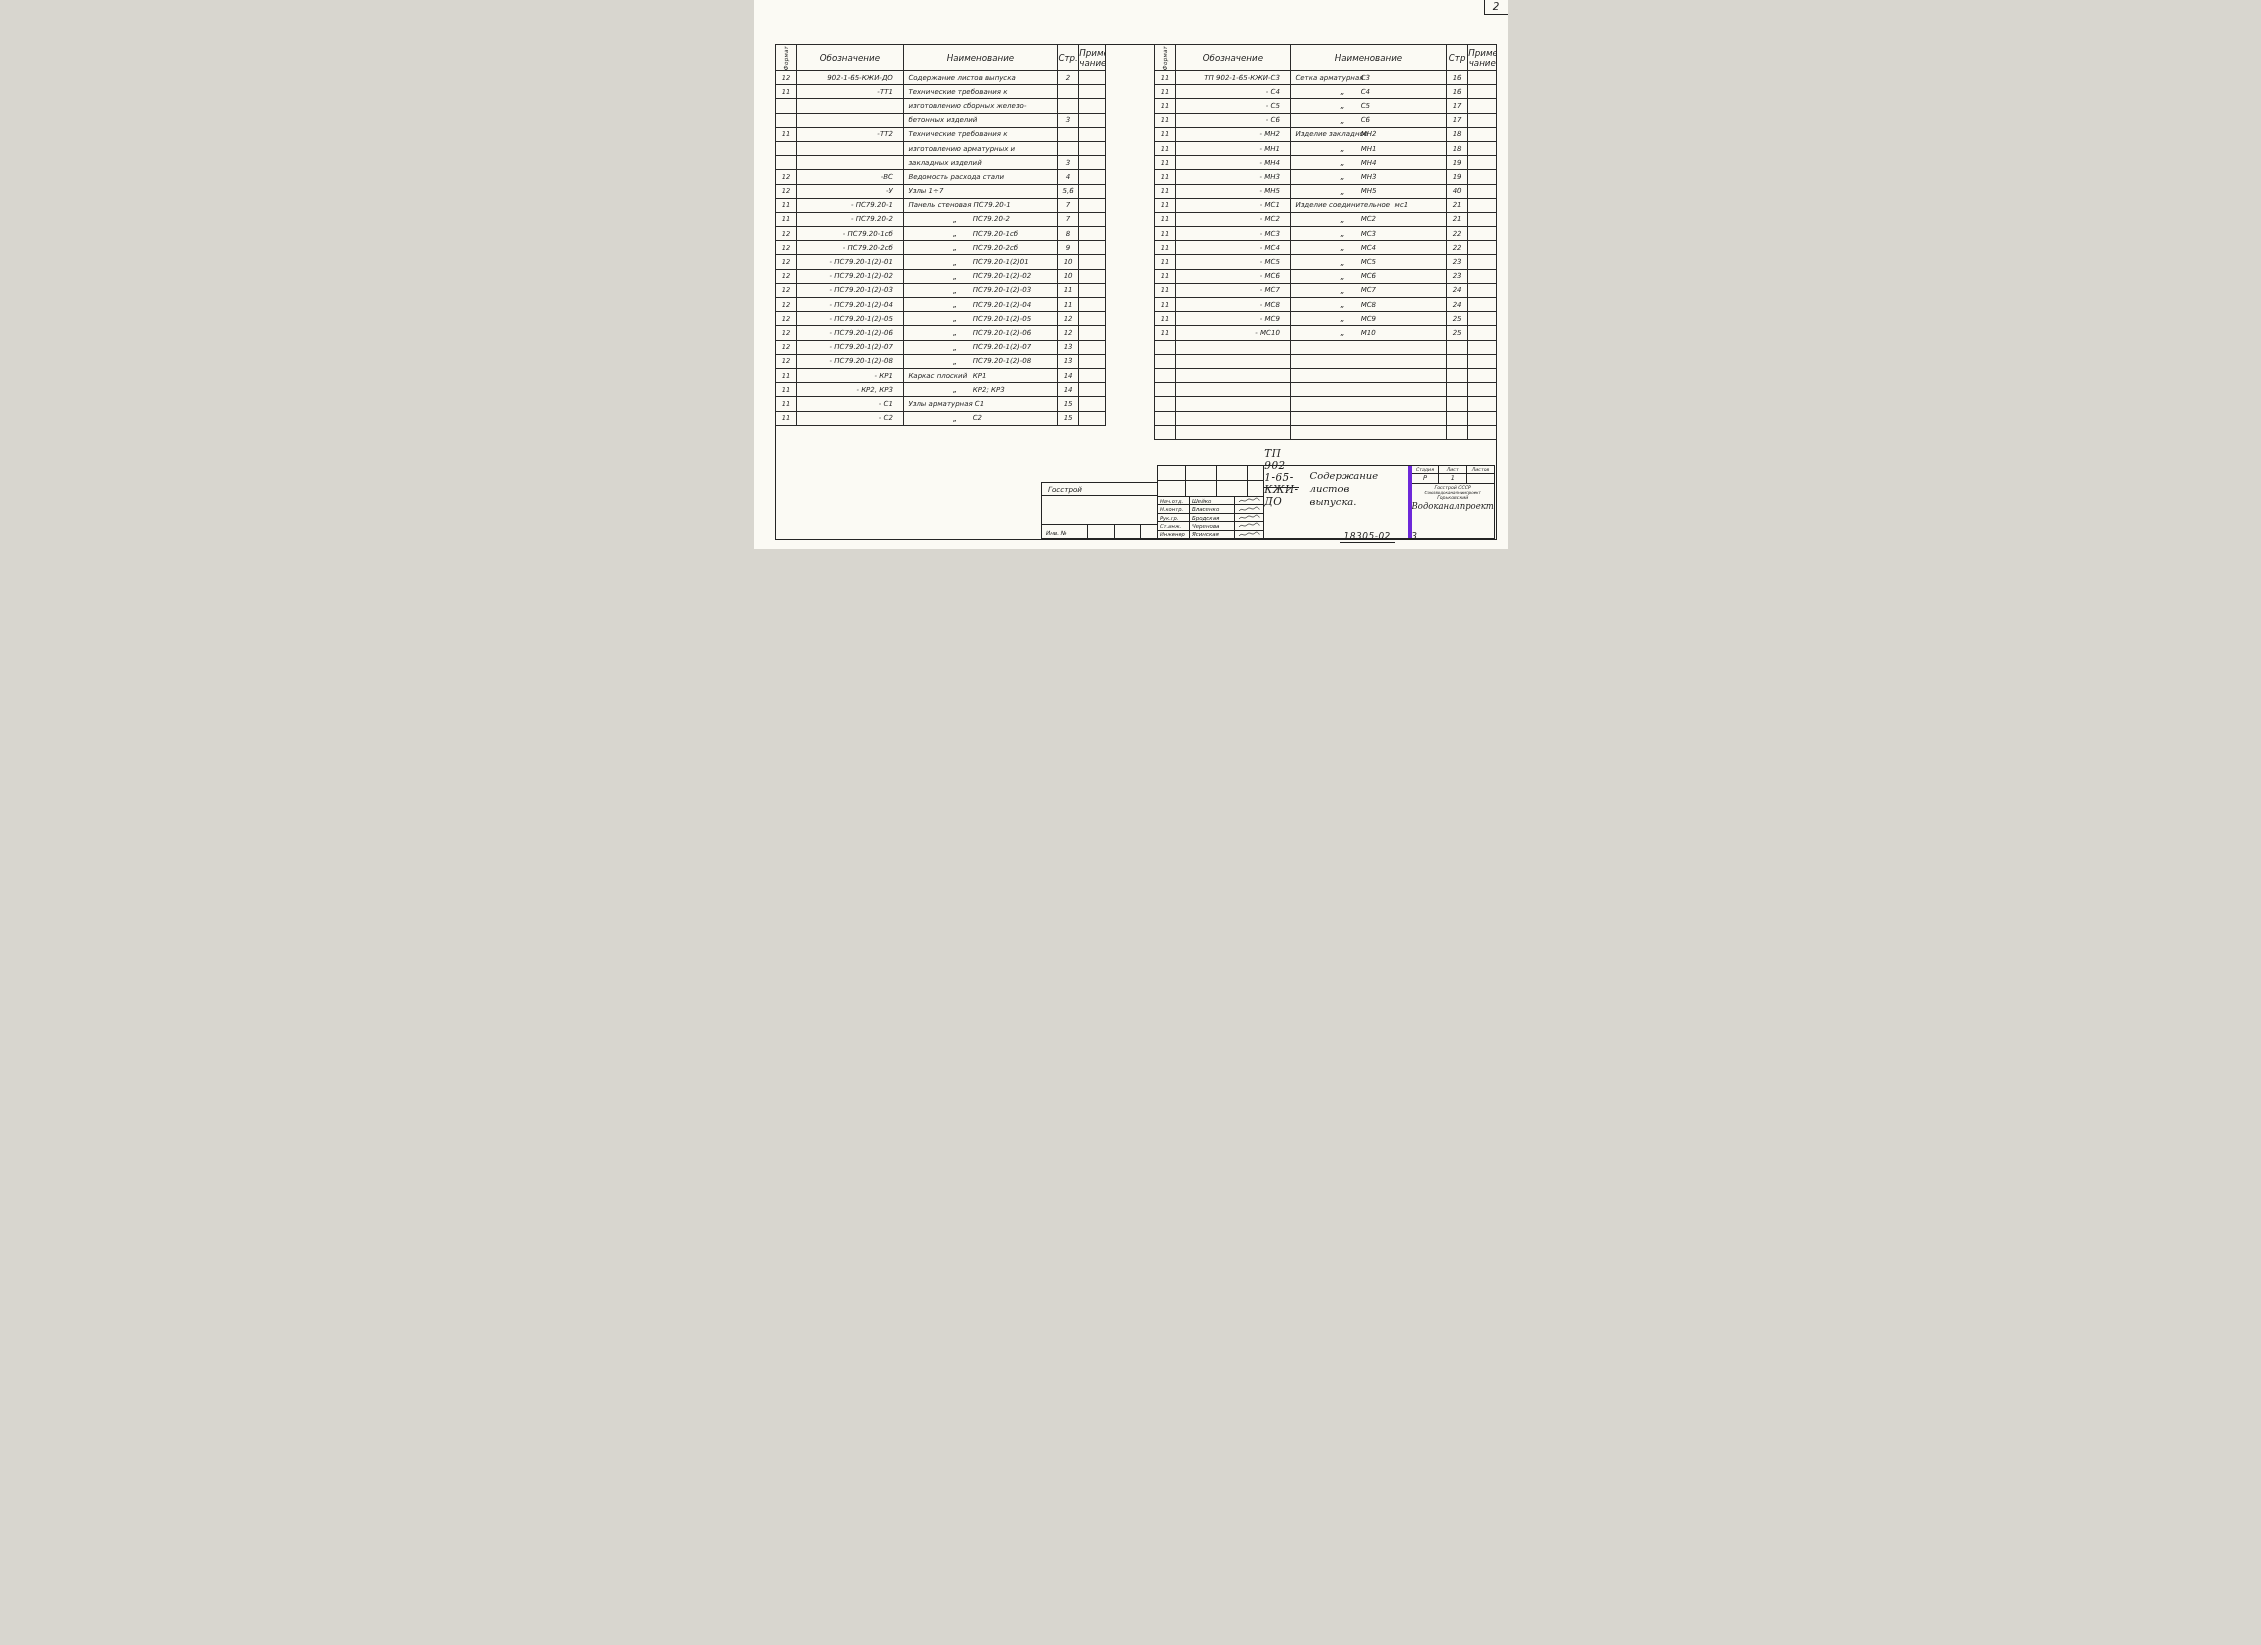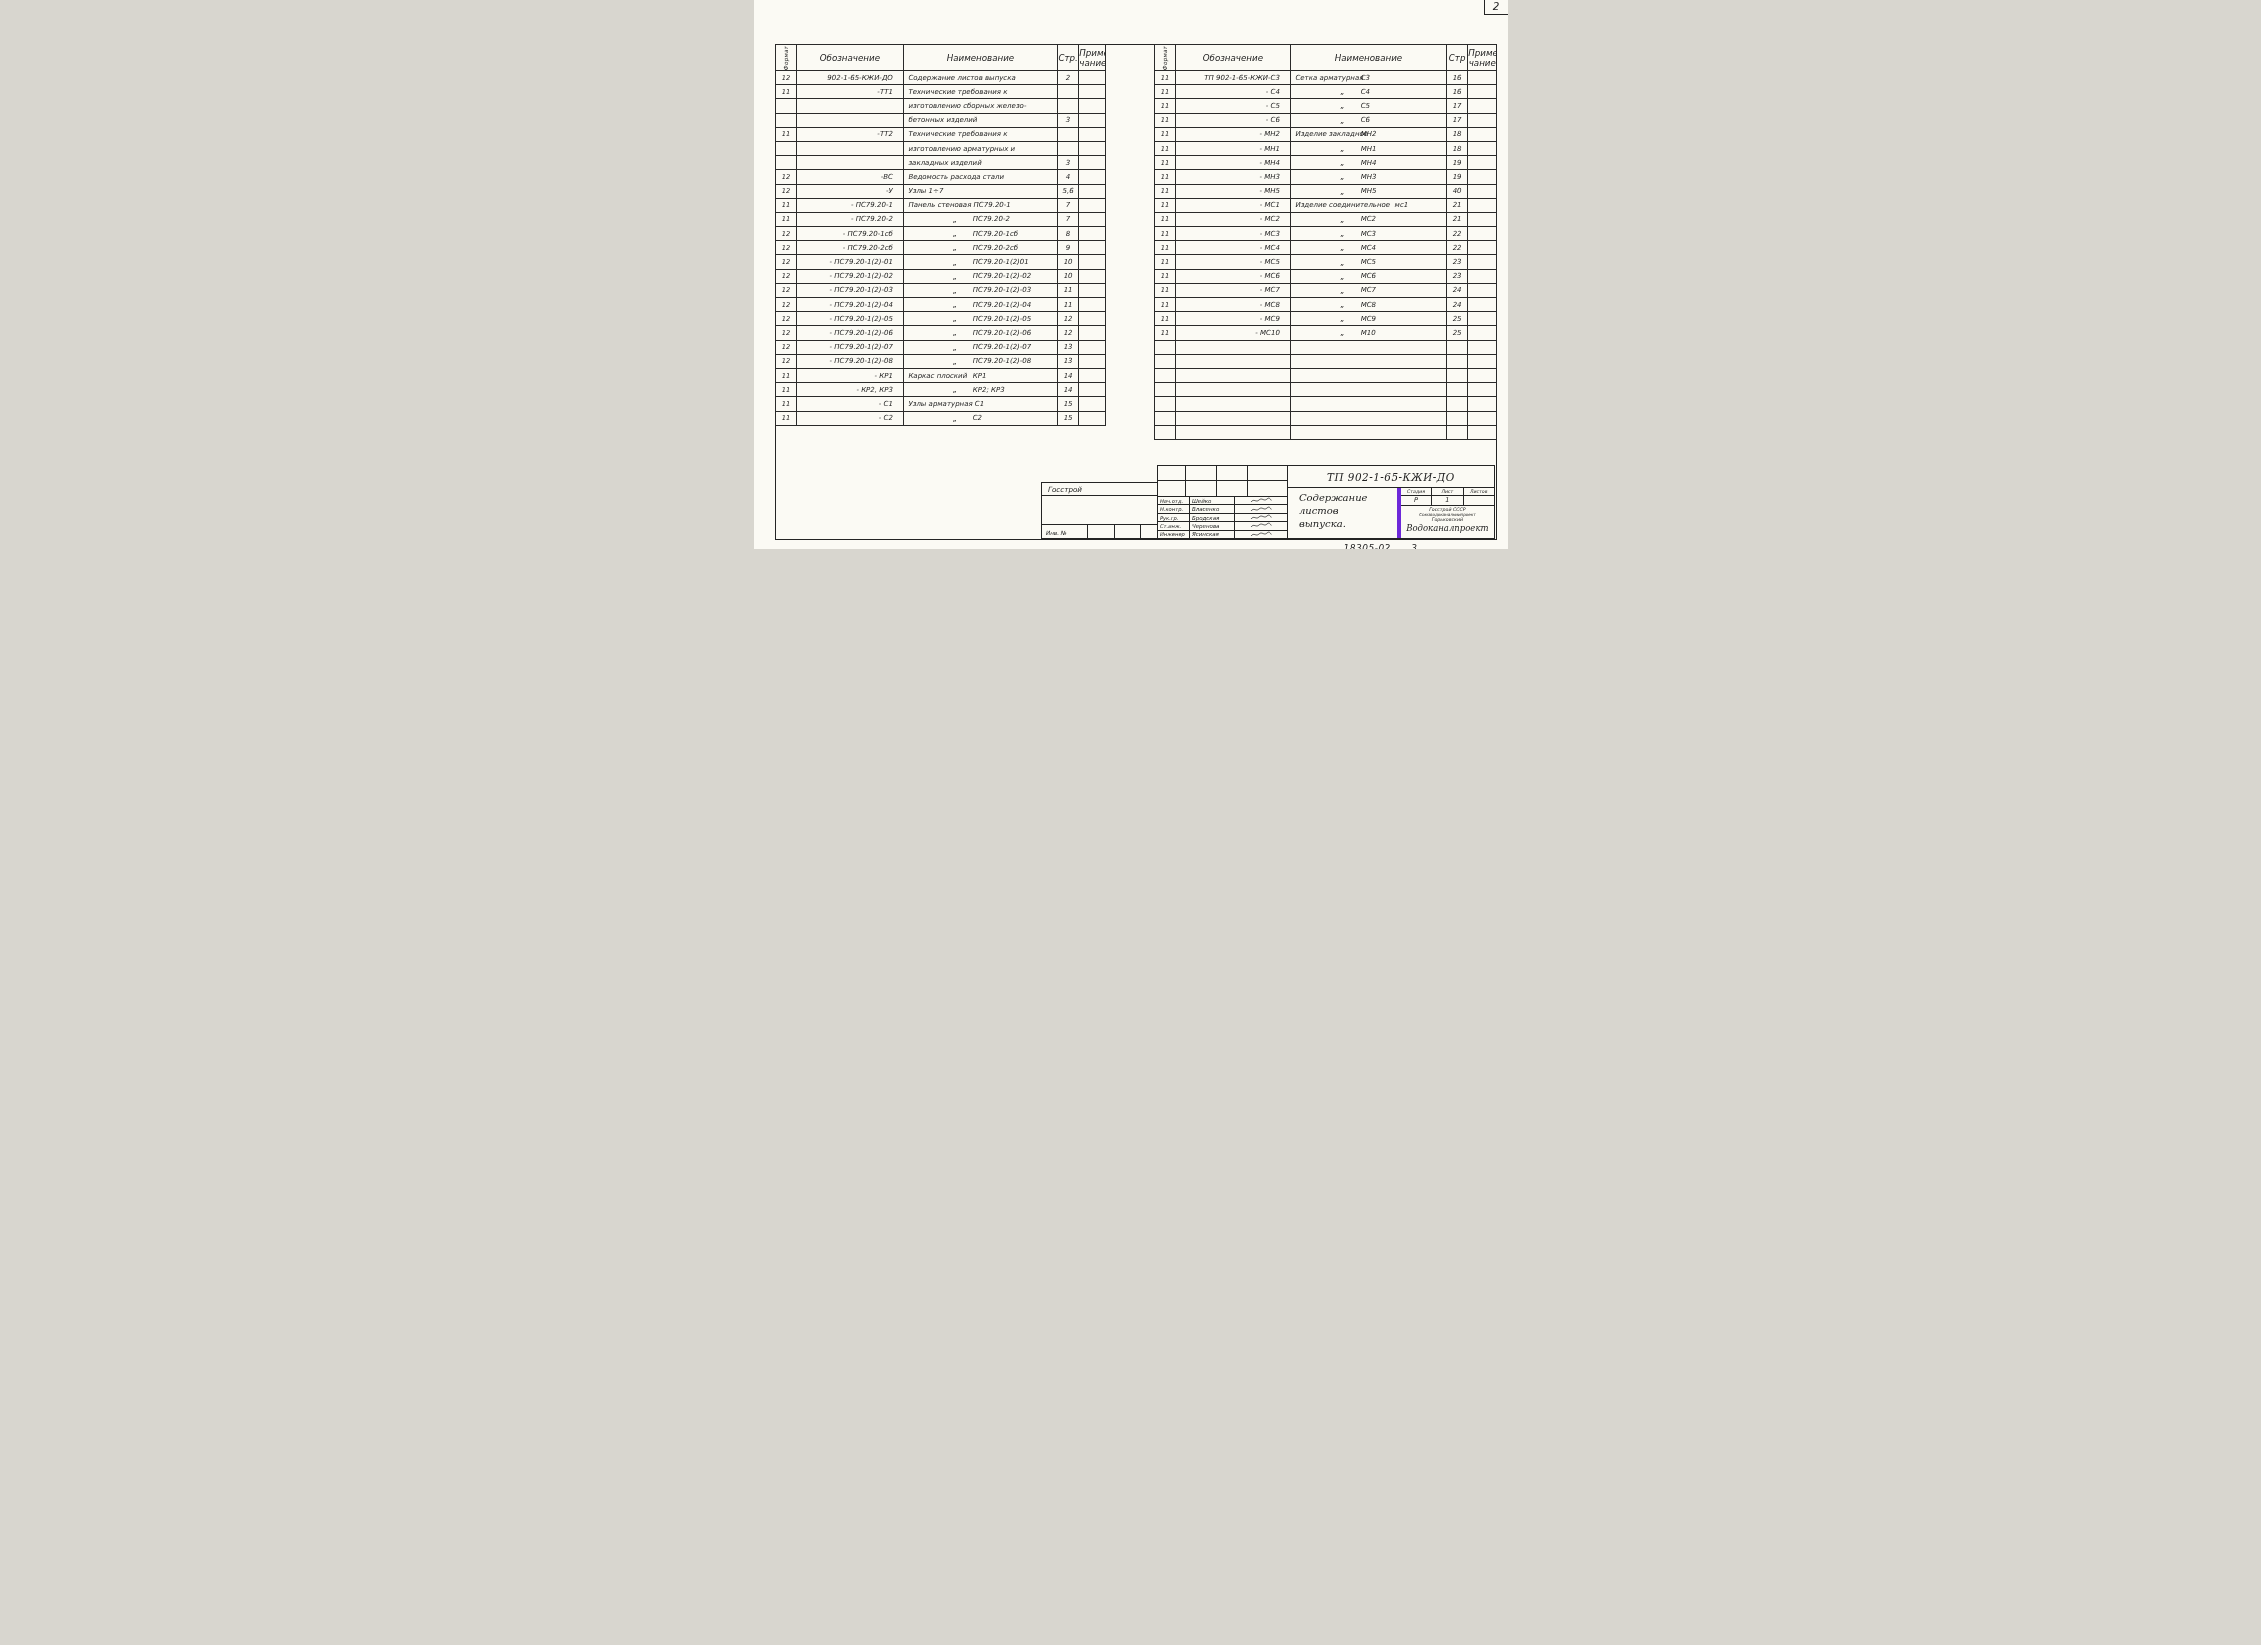--- a/index.html
+++ b/index.html
@@ -1,20 +1,20 @@
 <!DOCTYPE html>
 <html lang="ru" style="font-size:8px"><head>
 <meta charset="utf-8">
 <style>
   html,body{margin:0;padding:0;}
   body{background:#d8d6cf;font-family:"DejaVu Sans",sans-serif;}
   .page{position:relative;width:754px;height:549px;margin:0 auto;background:#fbfaf4;color:#222;font-style:italic;overflow:hidden;}
   .frame{position:absolute;left:21.4px;top:44px;width:722px;height:496px;border:1.2px solid #242424;box-sizing:border-box;}
   .corner{position:absolute;left:730px;top:0;width:24px;height:15px;border-left:1.2px solid #242424;border-bottom:1.2px solid #242424;box-sizing:border-box;font-size:10.4px;text-align:center;line-height:13px;}
-  .footer-num{position:absolute;left:586px;top:531px;font-size:9px;letter-spacing:0.5px;white-space:nowrap;margin-top:12px;}
+  .footer-num{position:absolute;left:586px;top:531px;font-size:9px;letter-spacing:0.5px;white-space:nowrap;}
   .footer-num .num{border-bottom:1px solid #242424;padding:0 4px 0.5px 4px;}
   .footer-num .sheet{margin-left:13px;}
 
   table.toc{position:absolute;border-collapse:collapse;table-layout:fixed;}
   #toc-left{left:-1px;top:-1px;width:330px;}
   #toc-right{left:378px;top:-1px;width:342px;}
   .toc th,.toc td{border:1px solid #2a2a2a;overflow:hidden;vertical-align:middle;font-weight:normal;padding:0;}
   .toc thead tr{height:26px;}
   .toc tbody tr{height:14.2px;}
   .toc thead th{font-size:8.7px;}
@@ -36,21 +36,21 @@
   .empty-grid{height:31px;border-bottom:1px solid #242424;display:grid;grid-template-columns:28px 31px 31px 1fr;grid-template-rows:1fr 1fr;box-sizing:border-box;}
   .empty-grid div{border-right:1px solid #242424;border-bottom:1px solid #242424;box-sizing:border-box;}
   .empty-grid div:nth-child(4n){border-right:none;}
   .empty-grid div:nth-child(n+5){border-bottom:none;}
   .sig-rows{flex:1;display:flex;flex-direction:column;}
   .sig-row{flex:1;display:flex;border-bottom:1px solid #242424;box-sizing:border-box;}
   .sig-row:last-child{border-bottom:none;}
   .s-role{width:32px;border-right:1px solid #242424;font-size:5.2px;padding-left:2px;display:flex;align-items:center;box-sizing:border-box;}
   .s-name{width:45px;border-right:1px solid #242424;font-size:5.5px;padding-left:2px;display:flex;align-items:center;box-sizing:border-box;}
   .s-sig{flex:1;display:flex;align-items:center;justify-content:center;}
-  .doc-col{flex:1;display:flex;flex-direction:column;justify-content:space-between;}
+  .doc-col{flex:1;display:flex;flex-direction:row;justify-content:space-between;}
   .doc-number{height:22px;border-bottom:1px solid #242424;display:flex;align-items:center;justify-content:center;font-size:10.4px;letter-spacing:0.5px;box-sizing:border-box;font-family:"DejaVu Serif",serif;}
   .doc-body{flex:1;display:flex;}
   .title-cell{width:113px;border-right:4px solid #6d28d9;box-sizing:border-box;padding:3px 0 0 11px;font-family:"DejaVu Serif",serif;font-size:10px;line-height:1.3;}
   .stage-col{flex:1;display:flex;flex-direction:column;}
   .stage-head{display:flex;height:8px;border-bottom:1px solid #242424;box-sizing:border-box;}
   .stage-head span{flex:1;text-align:center;font-size:4.7px;line-height:7px;border-right:1px solid #242424;box-sizing:border-box;}
   .stage-head span:last-child{border-right:none;}
   .stage-vals{display:flex;height:10px;border-bottom:1px solid #242424;box-sizing:border-box;}
   .stage-vals span{flex:1;text-align:center;font-size:6.5px;line-height:8.5px;border-right:1px solid #242424;box-sizing:border-box;}
   .stage-vals span:last-child{border-right:none;}

